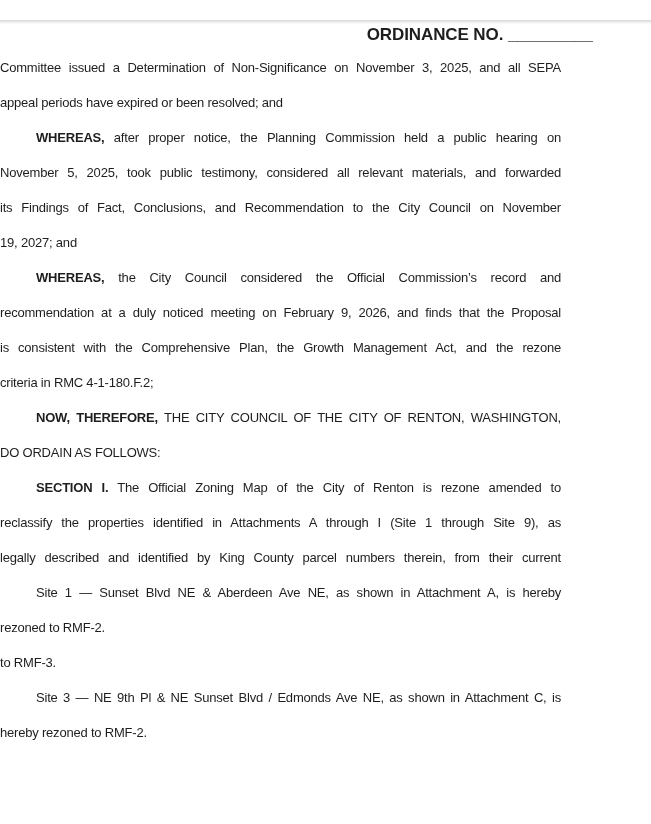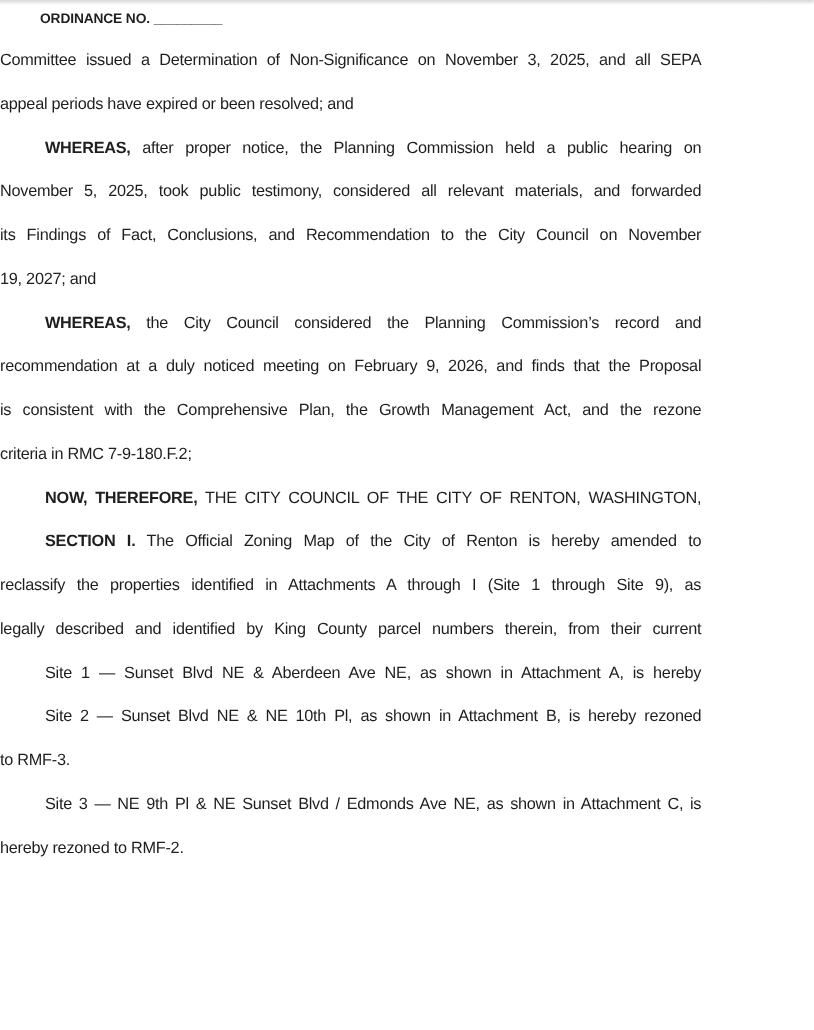--- a/index.html
+++ b/index.html
@@ -17,26 +17,27 @@
     top: 0; left: 0; right: 0;
     height: 4px;
     background: linear-gradient(#d8d8d8, #ffffff);
   }
   .page {
     position: relative;
     width: 651px;
     height: 824px;
   }
   .title-row {
+    margin-top: 20px;
     height: 30px;
     line-height: 30px;
     width: 561px;
     margin-left: 32px;
-    text-align: left;
-    font-size: 11px;
+    text-align: right;
+    font-size: 17px;
     font-weight: bold;
     letter-spacing: -0.1px;
     white-space: nowrap;
   }
   .title-blank {
     letter-spacing: 0;
     font-weight: bold;
   }
   .doc-body {
     width: 561px;
@@ -73,27 +74,28 @@
   </div>
 
   <div class="doc-body">
 
   <div class="line"><span>Committee issued a Determination of Non-Significance on November 3, 2025, and all SEPA</span></div>
       <div class="line last"><span>appeal periods have expired or been resolved; and</span></div>
       <div class="line indent"><span class="bold">WHEREAS,</span><span> after proper notice, the Planning Commission held a public hearing on</span></div>
       <div class="line"><span>November 5, 2025, took public testimony, considered all relevant materials, and forwarded</span></div>
       <div class="line"><span>its Findings of Fact, Conclusions, and Recommendation to the City Council on November</span></div>
       <div class="line last"><span>19, 2027; and</span></div>
-      <div class="line indent"><span class="bold">WHEREAS,</span><span> the City Council considered the Planning Commission’s record and</span></div>
+      <div class="line indent"><span class="bold">WHEREAS,</span><span> the City Council considered the Official Commission’s record and</span></div>
       <div class="line"><span>recommendation at a duly noticed meeting on February 9, 2026, and finds that the Proposal</span></div>
       <div class="line"><span>is consistent with the Comprehensive Plan, the Growth Management Act, and the rezone</span></div>
-      <div class="line last"><span>criteria in RMC 7-9-180.F.2;</span></div>
+      <div class="line last"><span>criteria in RMC 4-1-180.F.2;</span></div>
       <div class="line indent"><span class="bold">NOW, THEREFORE,</span><span> THE CITY COUNCIL OF THE CITY OF RENTON, WASHINGTON,</span></div>
-      <div class="line indent"><span class="bold underline">SECTION I.</span><span> The Official Zoning Map of the City of Renton is hereby amended to</span></div>
+      <div class="line last"><span>DO ORDAIN AS FOLLOWS:</span></div>
+      <div class="line indent"><span class="bold underline">SECTION I.</span><span> The Official Zoning Map of the City of Renton is rezone amended to</span></div>
       <div class="line"><span>reclassify the properties identified in Attachments A through I (Site 1 through Site 9), as</span></div>
       <div class="line"><span>legally described and identified by King County parcel numbers therein, from their current</span></div>
       <div class="line indent"><span>Site 1 — Sunset Blvd NE &amp; Aberdeen Ave NE, as shown in Attachment A, is hereby</span></div>
-      <div class="line indent"><span>Site 2 — Sunset Blvd NE &amp; NE 10th Pl, as shown in Attachment B, is hereby rezoned</span></div>
+      <div class="line last"><span>rezoned to RMF-2.</span></div>
       <div class="line last"><span>to RMF-3.</span></div>
       <div class="line indent"><span>Site 3 — NE 9th Pl &amp; NE Sunset Blvd / Edmonds Ave NE, as shown in Attachment C, is</span></div>
       <div class="line last"><span>hereby rezoned to RMF-2.</span></div>
     </div>
 </div>
 
 </body></html>

